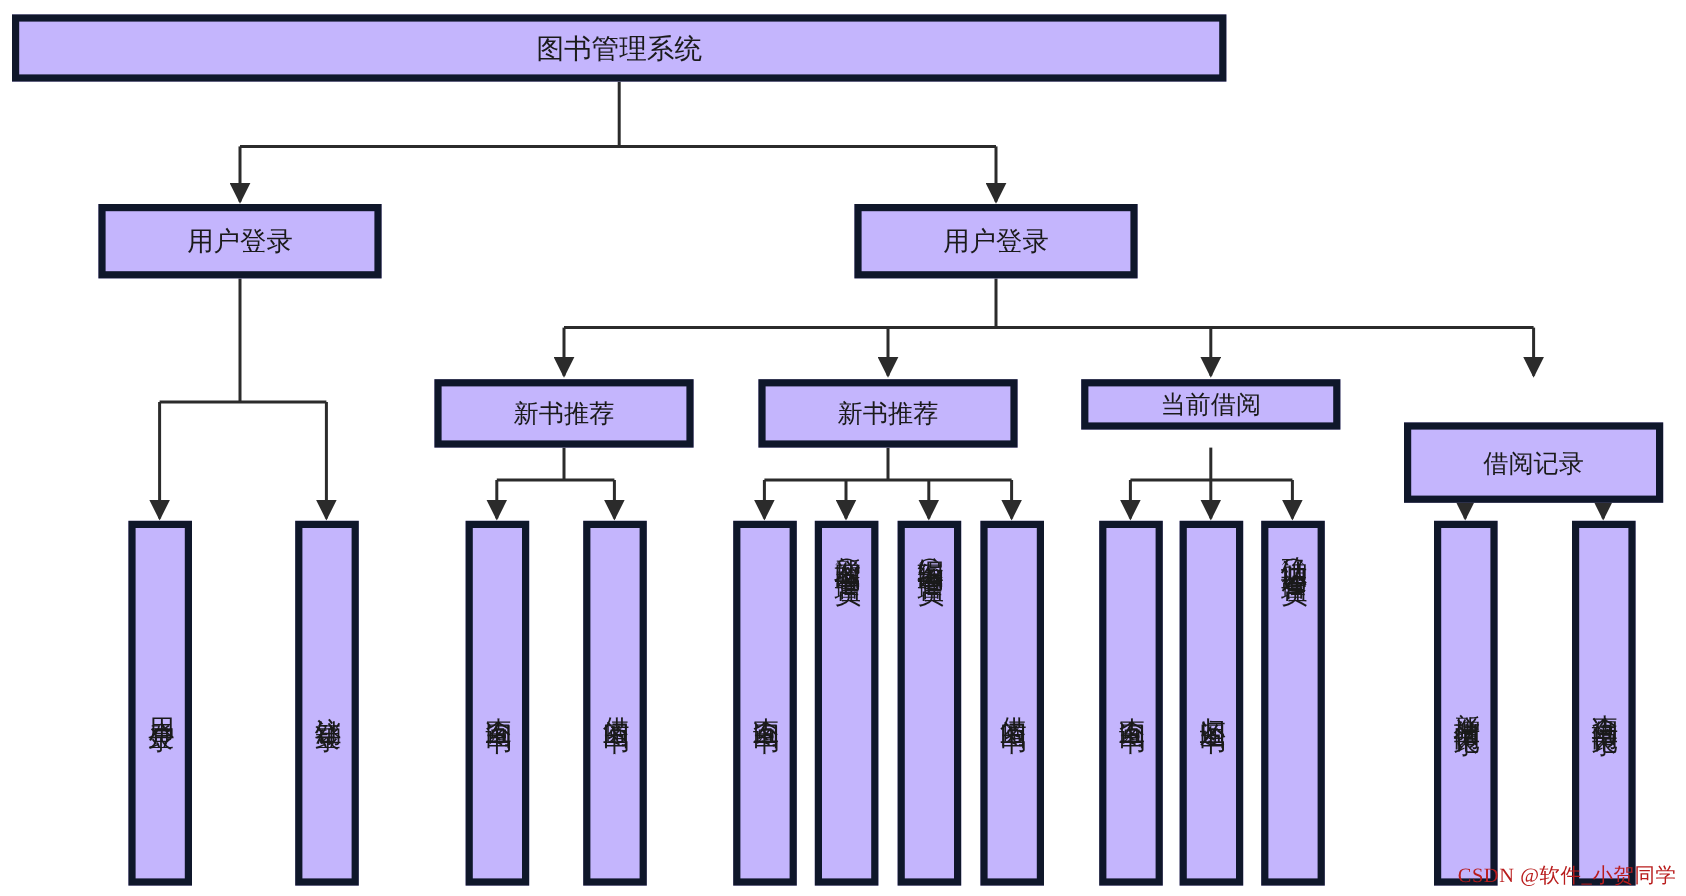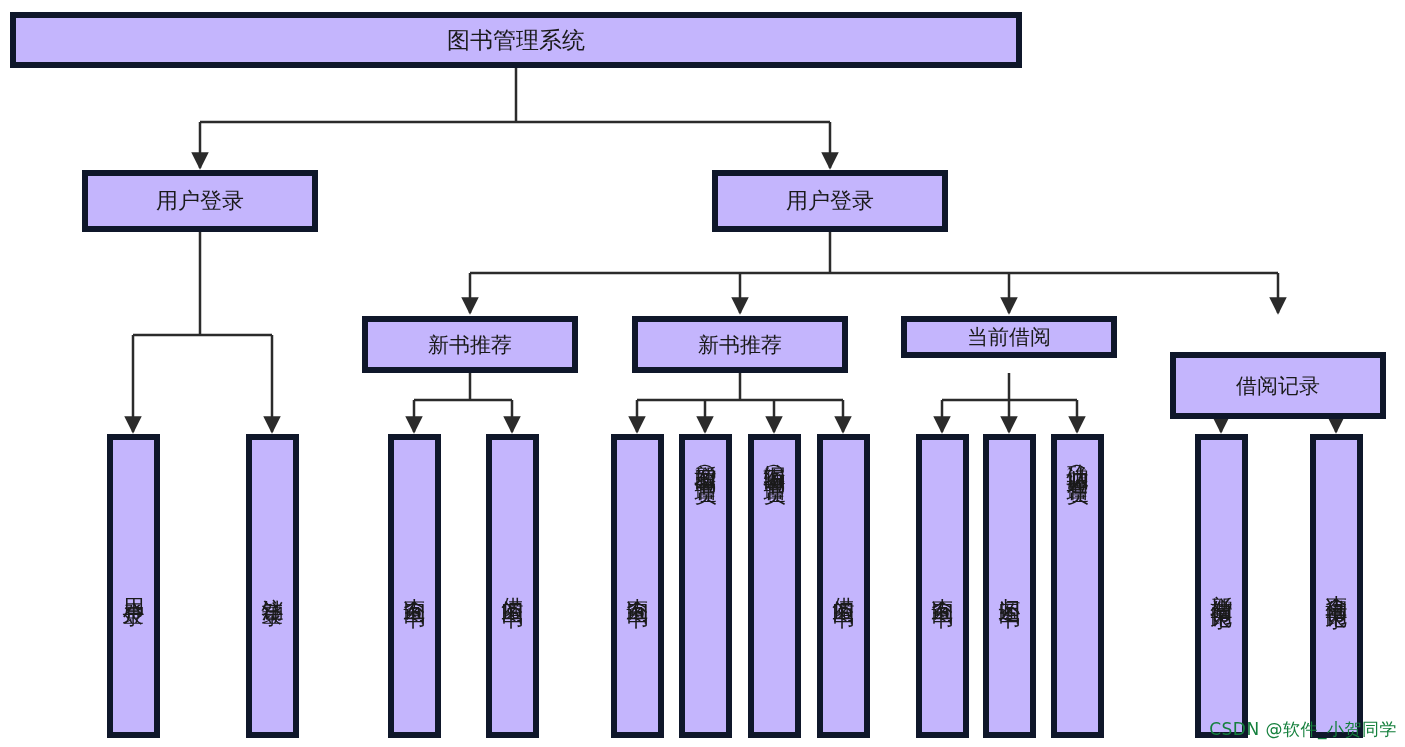--- a/index.html
+++ b/index.html
@@ -61,24 +61,25 @@
   }
   .leaf-inner.top {
     align-items: flex-start;
     padding-top: 6px;
   }
   .watermark {
     position: absolute;
     right: 8px;
     bottom: 6px;
     font-size: 17px;
-    color: #15803d;
+    color: #b91c1c;
     letter-spacing: 0.5px;
     white-space: nowrap;
     pointer-events: none;
+    font-family: Liberation Serif, serif;
   }
 </style>
 </head>
 <body>
 
 <div id="canvas">
 
   <svg id="wires" viewBox="0 0 1405 747" xmlns="http://www.w3.org/2000/svg">
     <defs>
       <marker id="arrow" viewBox="0 0 10 10" refX="9" refY="5" markerWidth="7" markerHeight="7" orient="auto-start-reverse">

